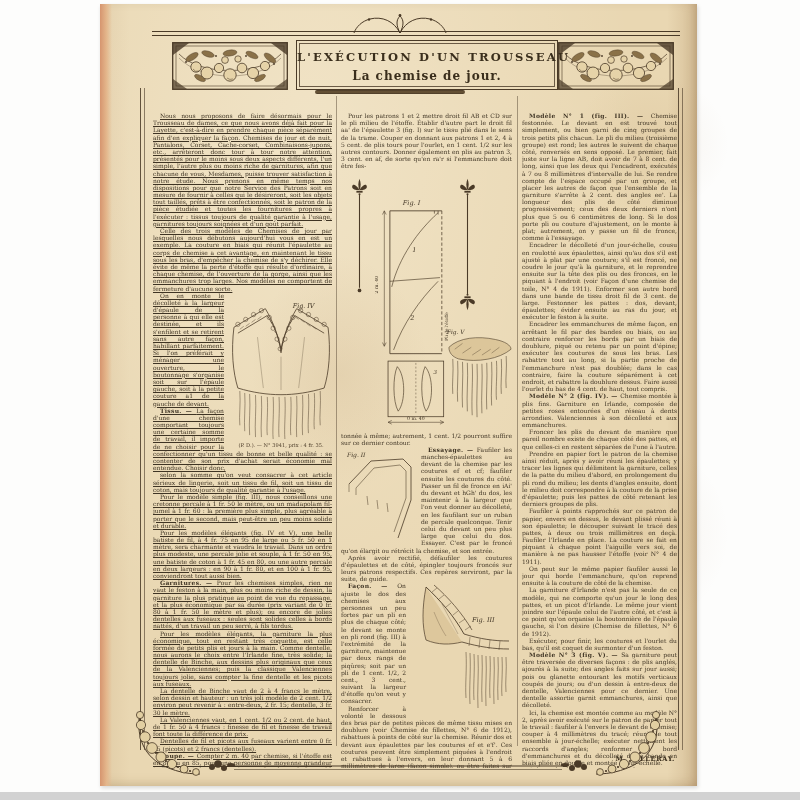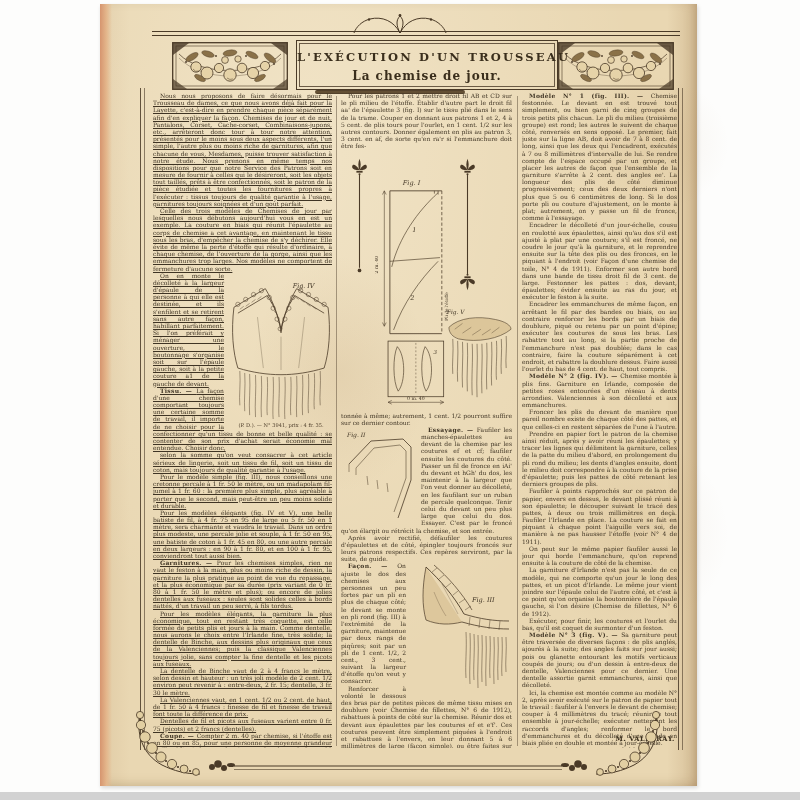--- a/index.html
+++ b/index.html
@@ -35,21 +35,21 @@
        background:linear-gradient(#4a3a27,#6b5638 50%,#4a3a27);}
 
   
   .vrule{position:absolute;top:84px;height:662px;width:3px;
          border-left:1px solid rgba(74,58,39,.85);border-right:1px solid rgba(74,58,39,.6);}
   .vrule-l{left:40px;} .vrule-r{left:578px;}
   .divider{position:absolute;top:92px;height:650px;width:1px;background:rgba(74,58,39,.45);}
   .div1{left:236px;} .div2{left:417px;}
 
   
-  .col{position:absolute;top:88px;height:656px;overflow:hidden;color:#3f3424;
+  .col{position:absolute;top:108px;height:656px;overflow:hidden;color:#3f3424;
        font-size:6px;line-height:1.2;text-align:justify;}
   .col1{left:53px;width:179px;text-decoration:underline;}
   .col2{left:241px;width:171px;}
   .col3{left:422px;width:155px;}
   .para{margin:0;text-indent:7px;}
   .lead{font-weight:bold;letter-spacing:.3px;}
 
   
   svg{display:block;}
   svg text{fill:#3e3222;font-family:"DejaVu Serif","Liberation Serif",serif;}

